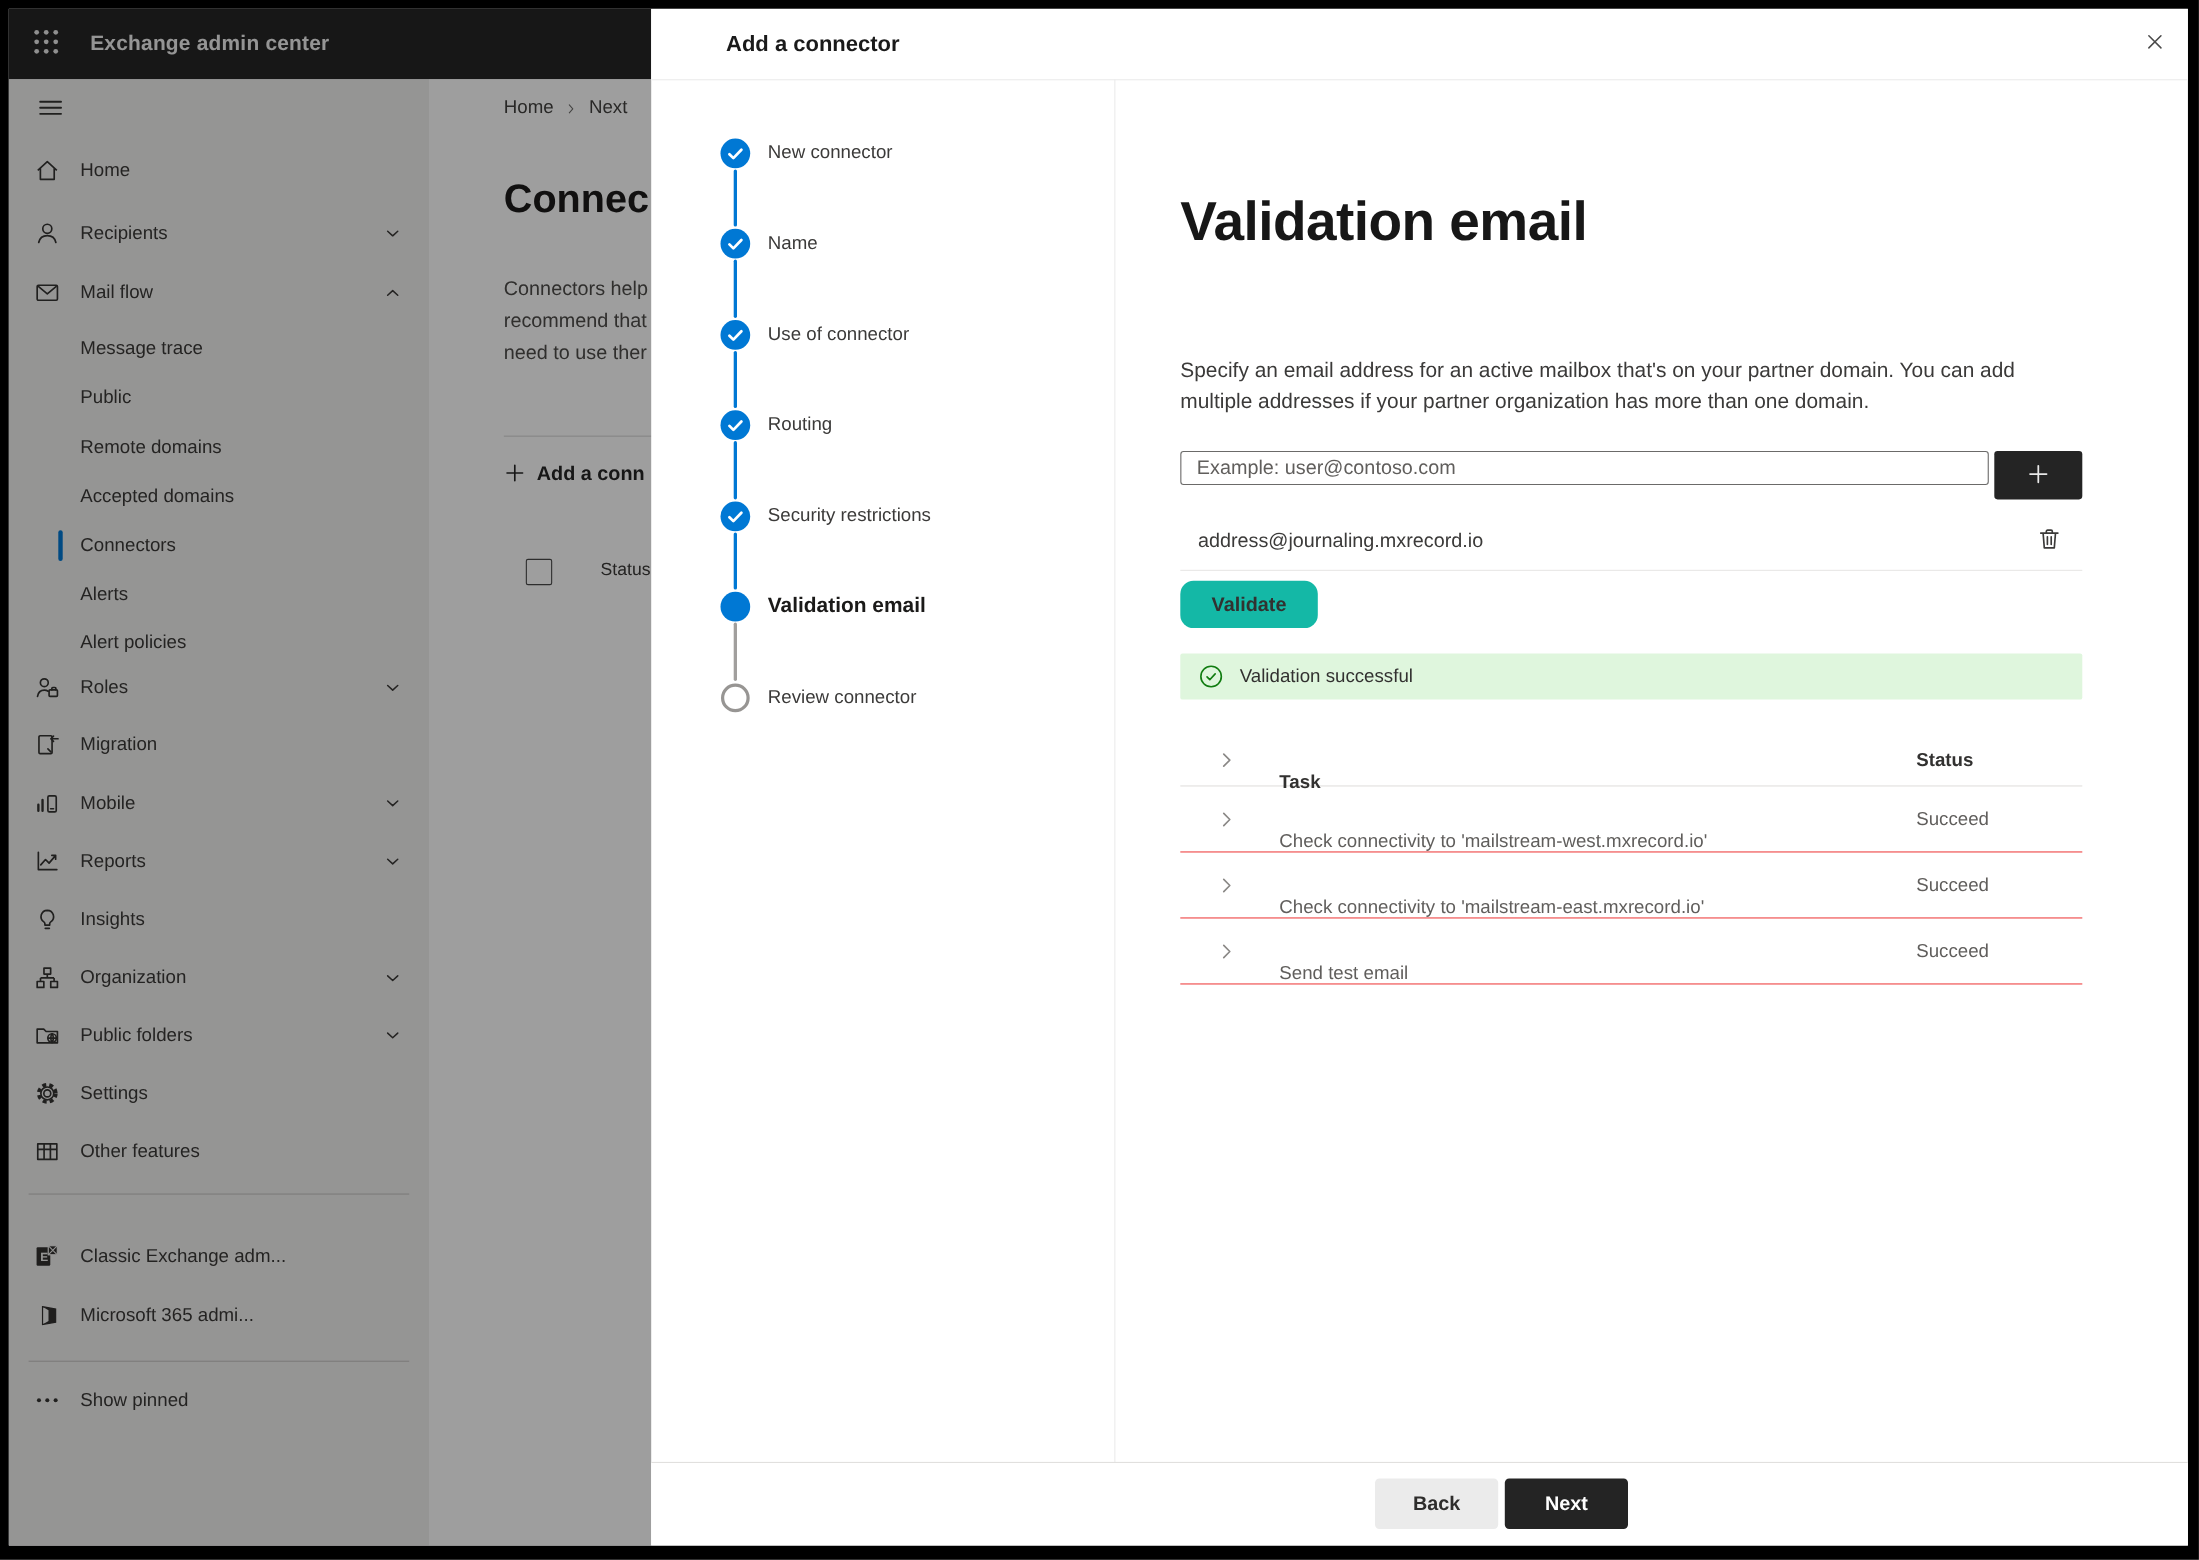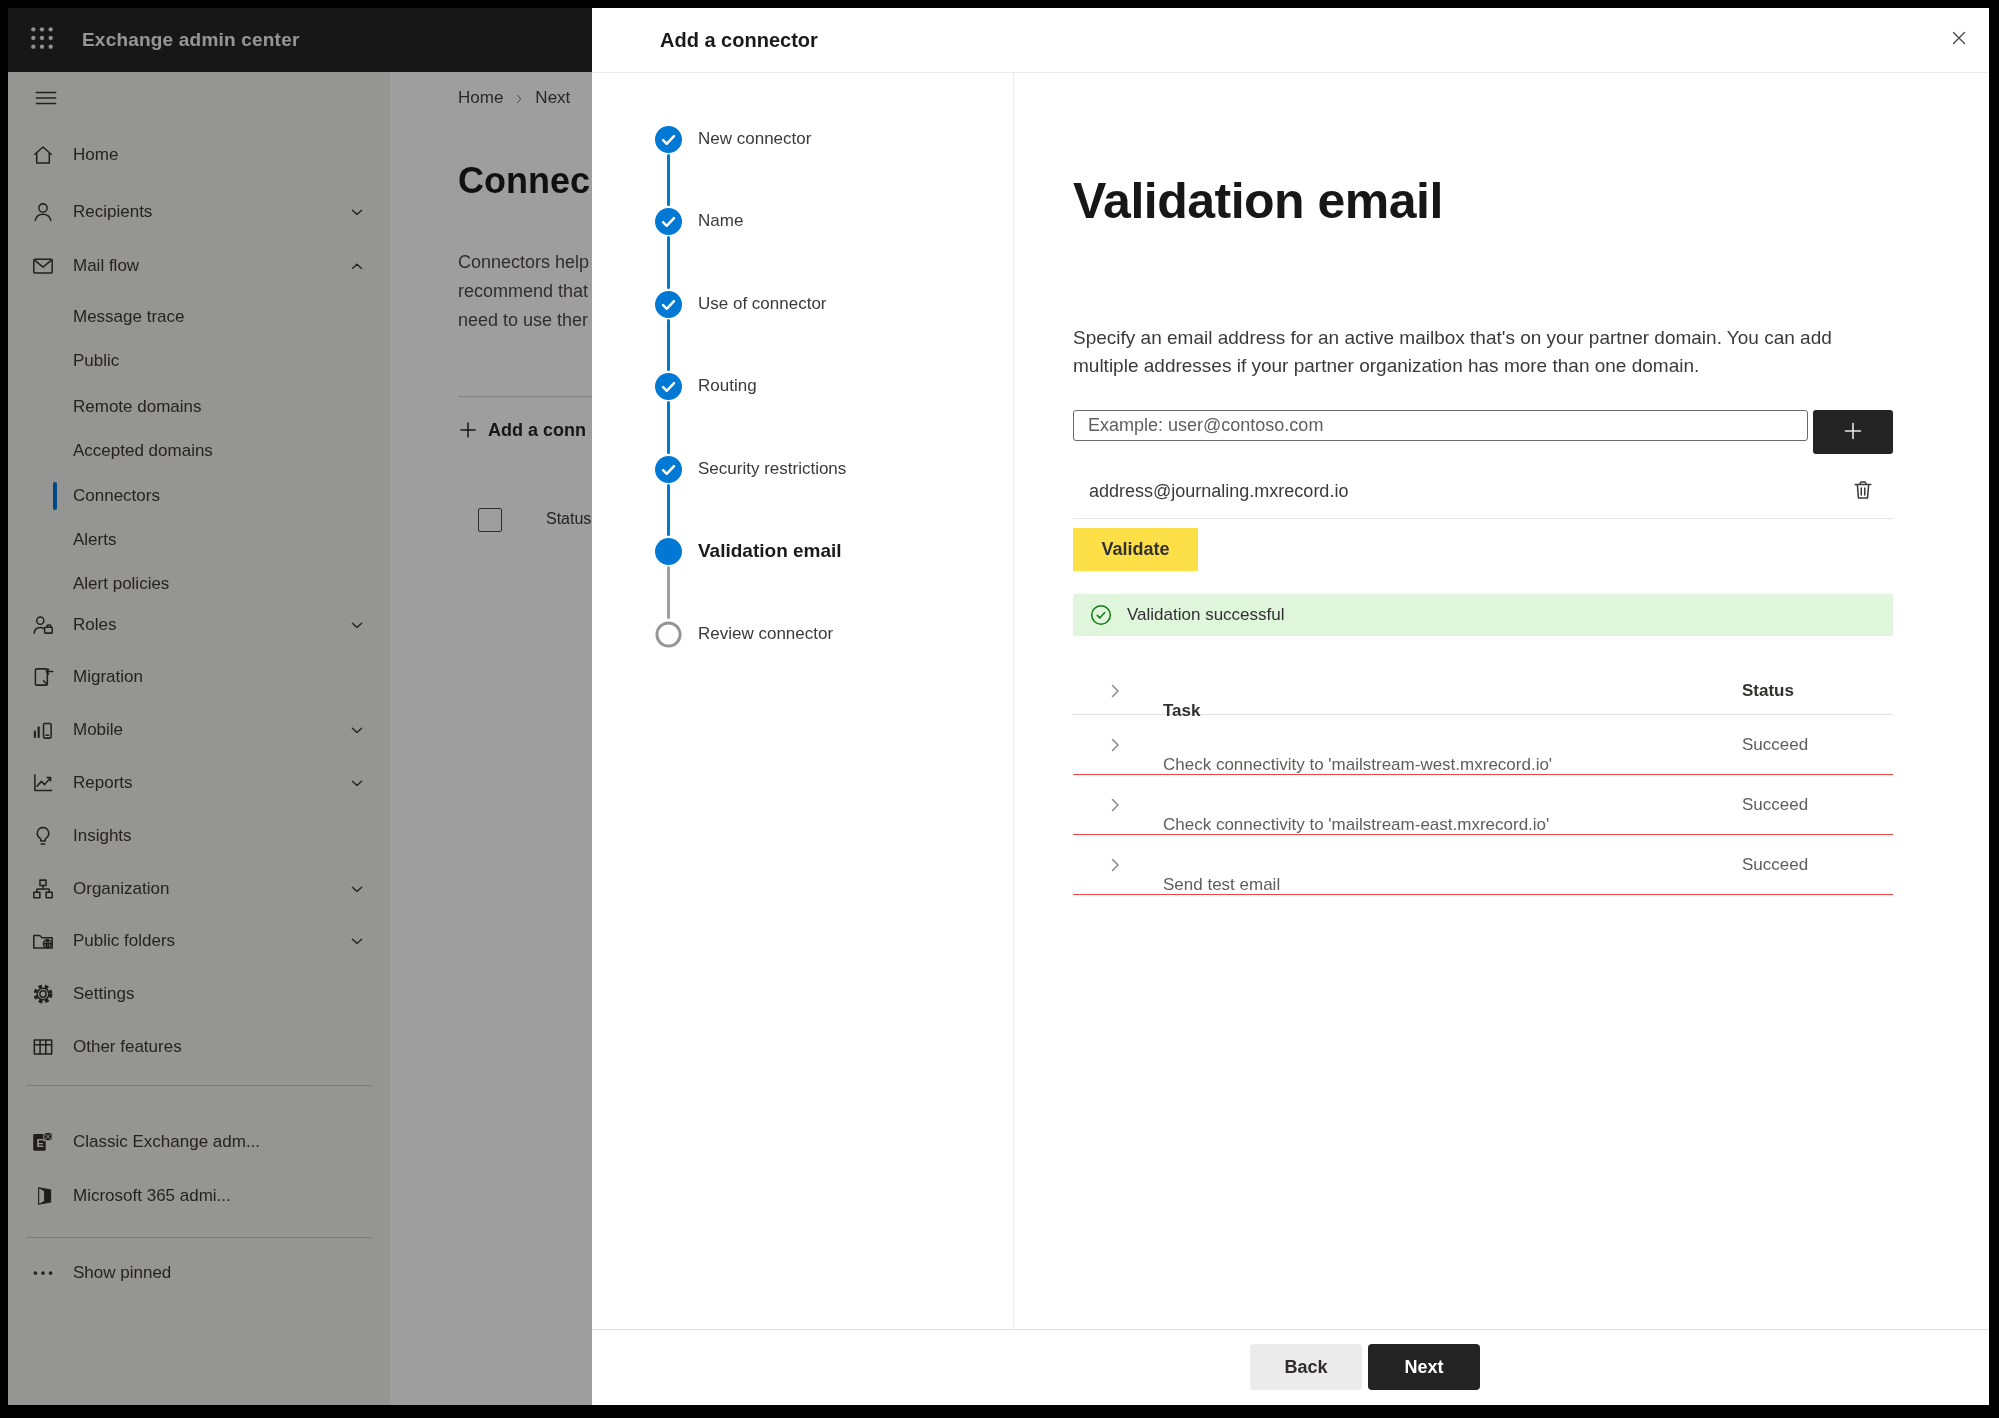--- a/index.html
+++ b/index.html
@@ -65,21 +65,21 @@
   .v-desc{position:absolute;left:59px;top:252px;width:805px;font-size:19px;line-height:28px;color:#3b3a39;}
   .email-input{position:absolute;left:59px;top:338px;width:735px;height:31px;border:1px solid #6b6a69;border-radius:3px;box-sizing:border-box;padding:0 14px;font-size:18px;color:#323130;font-family:inherit;outline:none;}
   .email-input::placeholder{color:#605e5c;opacity:1;}
   .add-addr-btn{position:absolute;left:799px;top:338px;width:80px;height:44px;background:#242424;border:none;border-radius:3px;display:flex;align-items:center;justify-content:center;cursor:pointer;color:#e8e8e8;}
   .add-addr-btn svg{width:24px;height:24px;}
   .addr-row{position:absolute;left:59px;top:398px;width:820px;height:44px;}
   .addr-text{position:absolute;left:16px;top:11px;font-size:18px;color:#3b3a39;white-space:nowrap;}
   .addr-trash{position:absolute;left:776px;top:8px;width:28px;height:28px;display:flex;align-items:center;justify-content:center;cursor:pointer;color:#3b3a39;}
   .addr-trash svg{width:26px;height:26px;}
   .addr-divider{position:absolute;left:59px;top:446px;width:820px;height:1px;background:#e8e7e6;}
-  .validate-btn{position:absolute;left:59px;top:456px;width:125px;height:43px;background:#fde047;border:none;border-radius:1px;font-size:18px;font-weight:600;color:#323130;font-family:inherit;cursor:pointer;}
+  .validate-btn{position:absolute;left:59px;top:456px;width:125px;height:43px;background:#14b8a6;border:none;border-radius:12px;font-size:18px;font-weight:600;color:#323130;font-family:inherit;cursor:pointer;}
   .banner{position:absolute;left:59px;top:522px;width:820px;height:42px;background:#dff6dd;border-radius:2px;display:flex;align-items:center;}
   .banner-icon{width:24px;height:24px;margin-left:16px;color:#107c10;}
   .banner-icon svg{display:block;width:100%;height:100%;}
   .banner-text{margin-left:14px;font-size:17px;color:#323130;}
 
   .rtable{position:absolute;left:59px;top:596px;width:820px;}
   .rt-row{position:relative;height:59px;border-bottom:1px solid #ef4444;}
   .rt-row.head{height:46px;border-bottom:1px solid #e1e0de;}
   .rt-chev{position:absolute;left:30px;top:50%;margin-top:-12px;width:24px;height:24px;color:#8a8886;cursor:pointer;}
   .rt-chev svg{display:block;width:100%;height:100%;}

